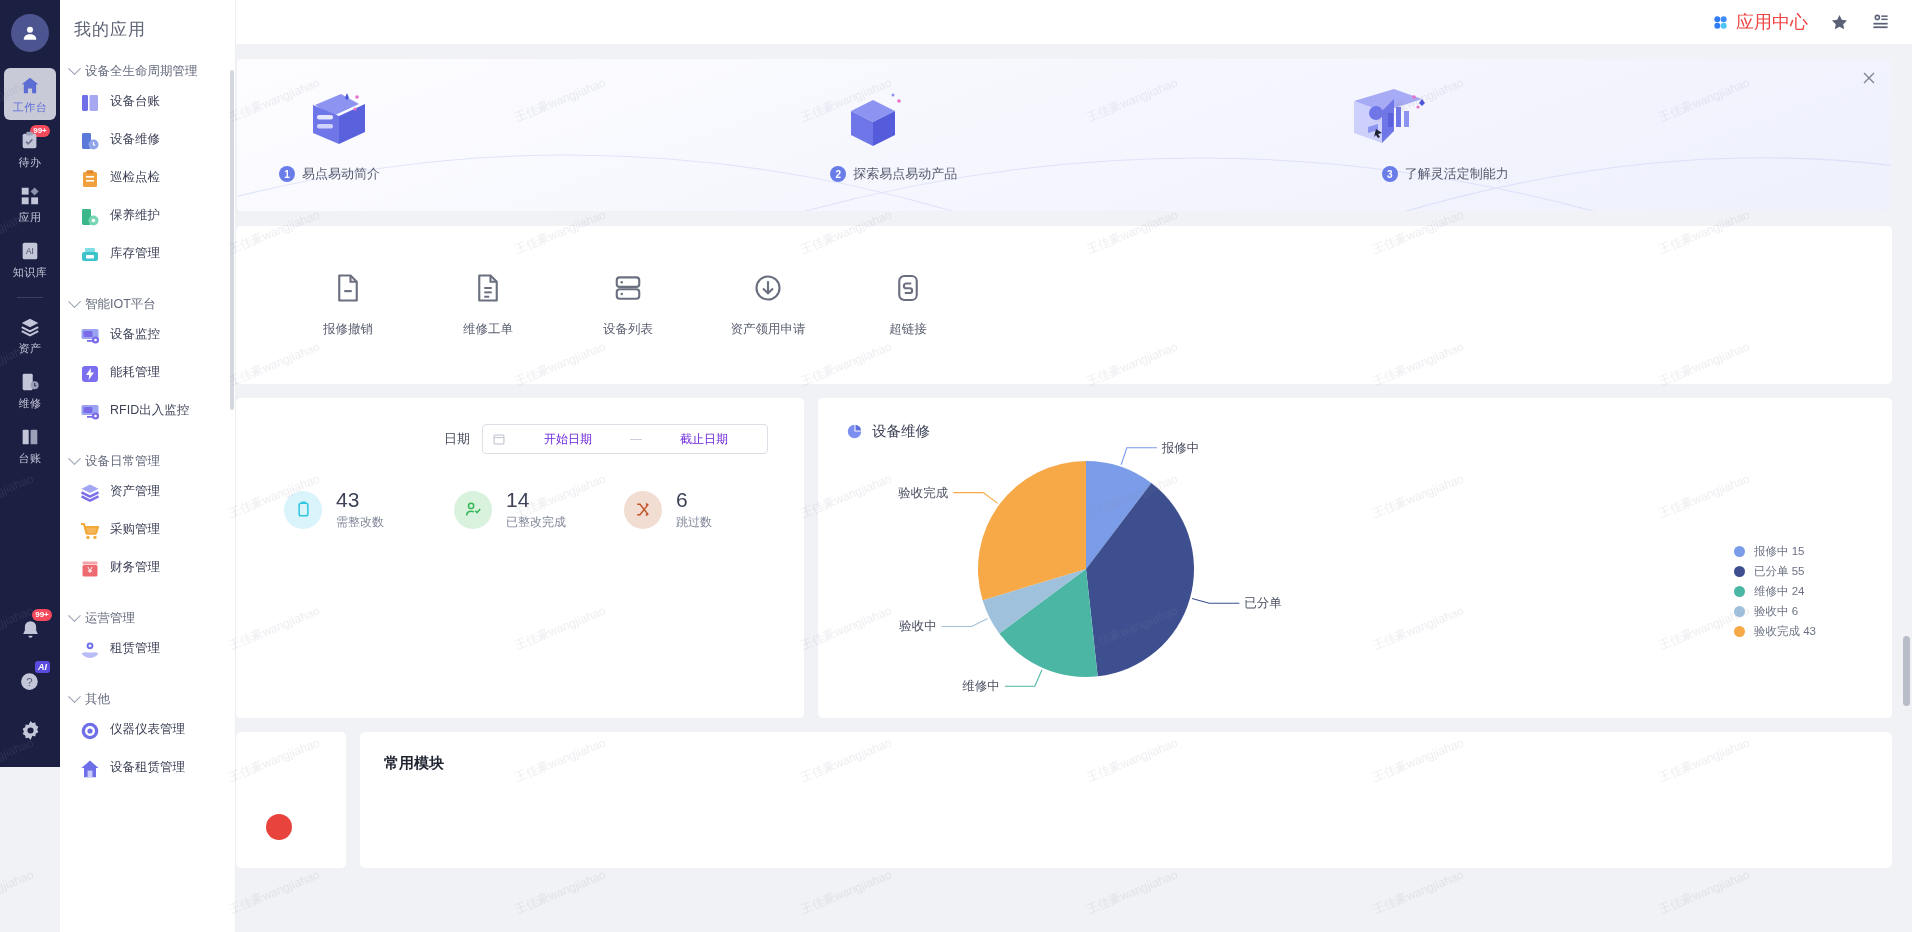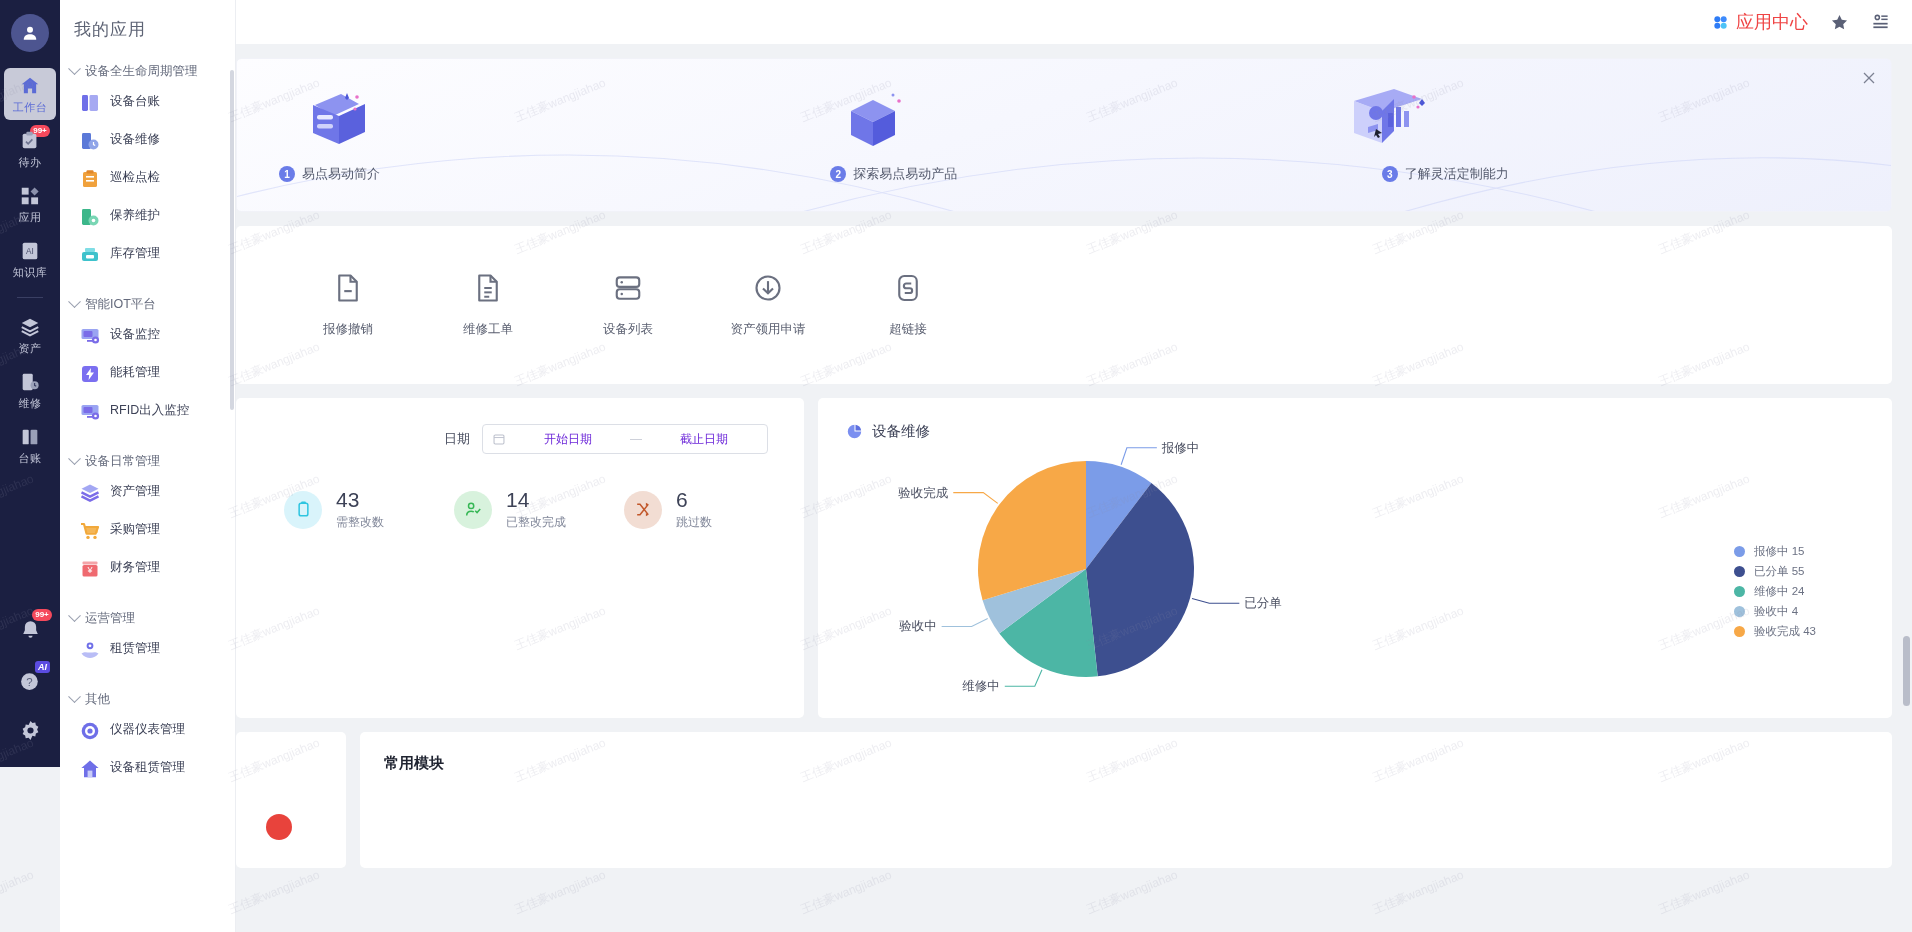--- a/index.html
+++ b/index.html
@@ -668,21 +668,21 @@
                 <div class="legend-row">
                   <span class="legend-dot" style="background:#3d4f8f"></span>
                   <span class="legend-text">已分单 55</span>
                 </div>
                 <div class="legend-row">
                   <span class="legend-dot" style="background:#4cb6a5"></span>
                   <span class="legend-text">维修中 24</span>
                 </div>
                 <div class="legend-row">
                   <span class="legend-dot" style="background:#9fc1dc"></span>
-                  <span class="legend-text">验收中 4</span>
+                  <span class="legend-text">验收中 6</span>
                 </div>
                 <div class="legend-row">
                   <span class="legend-dot" style="background:#f7a847"></span>
                   <span class="legend-text">验收完成 43</span>
                 </div>
               </div>
           </div>
         </div>
       </div>
 

